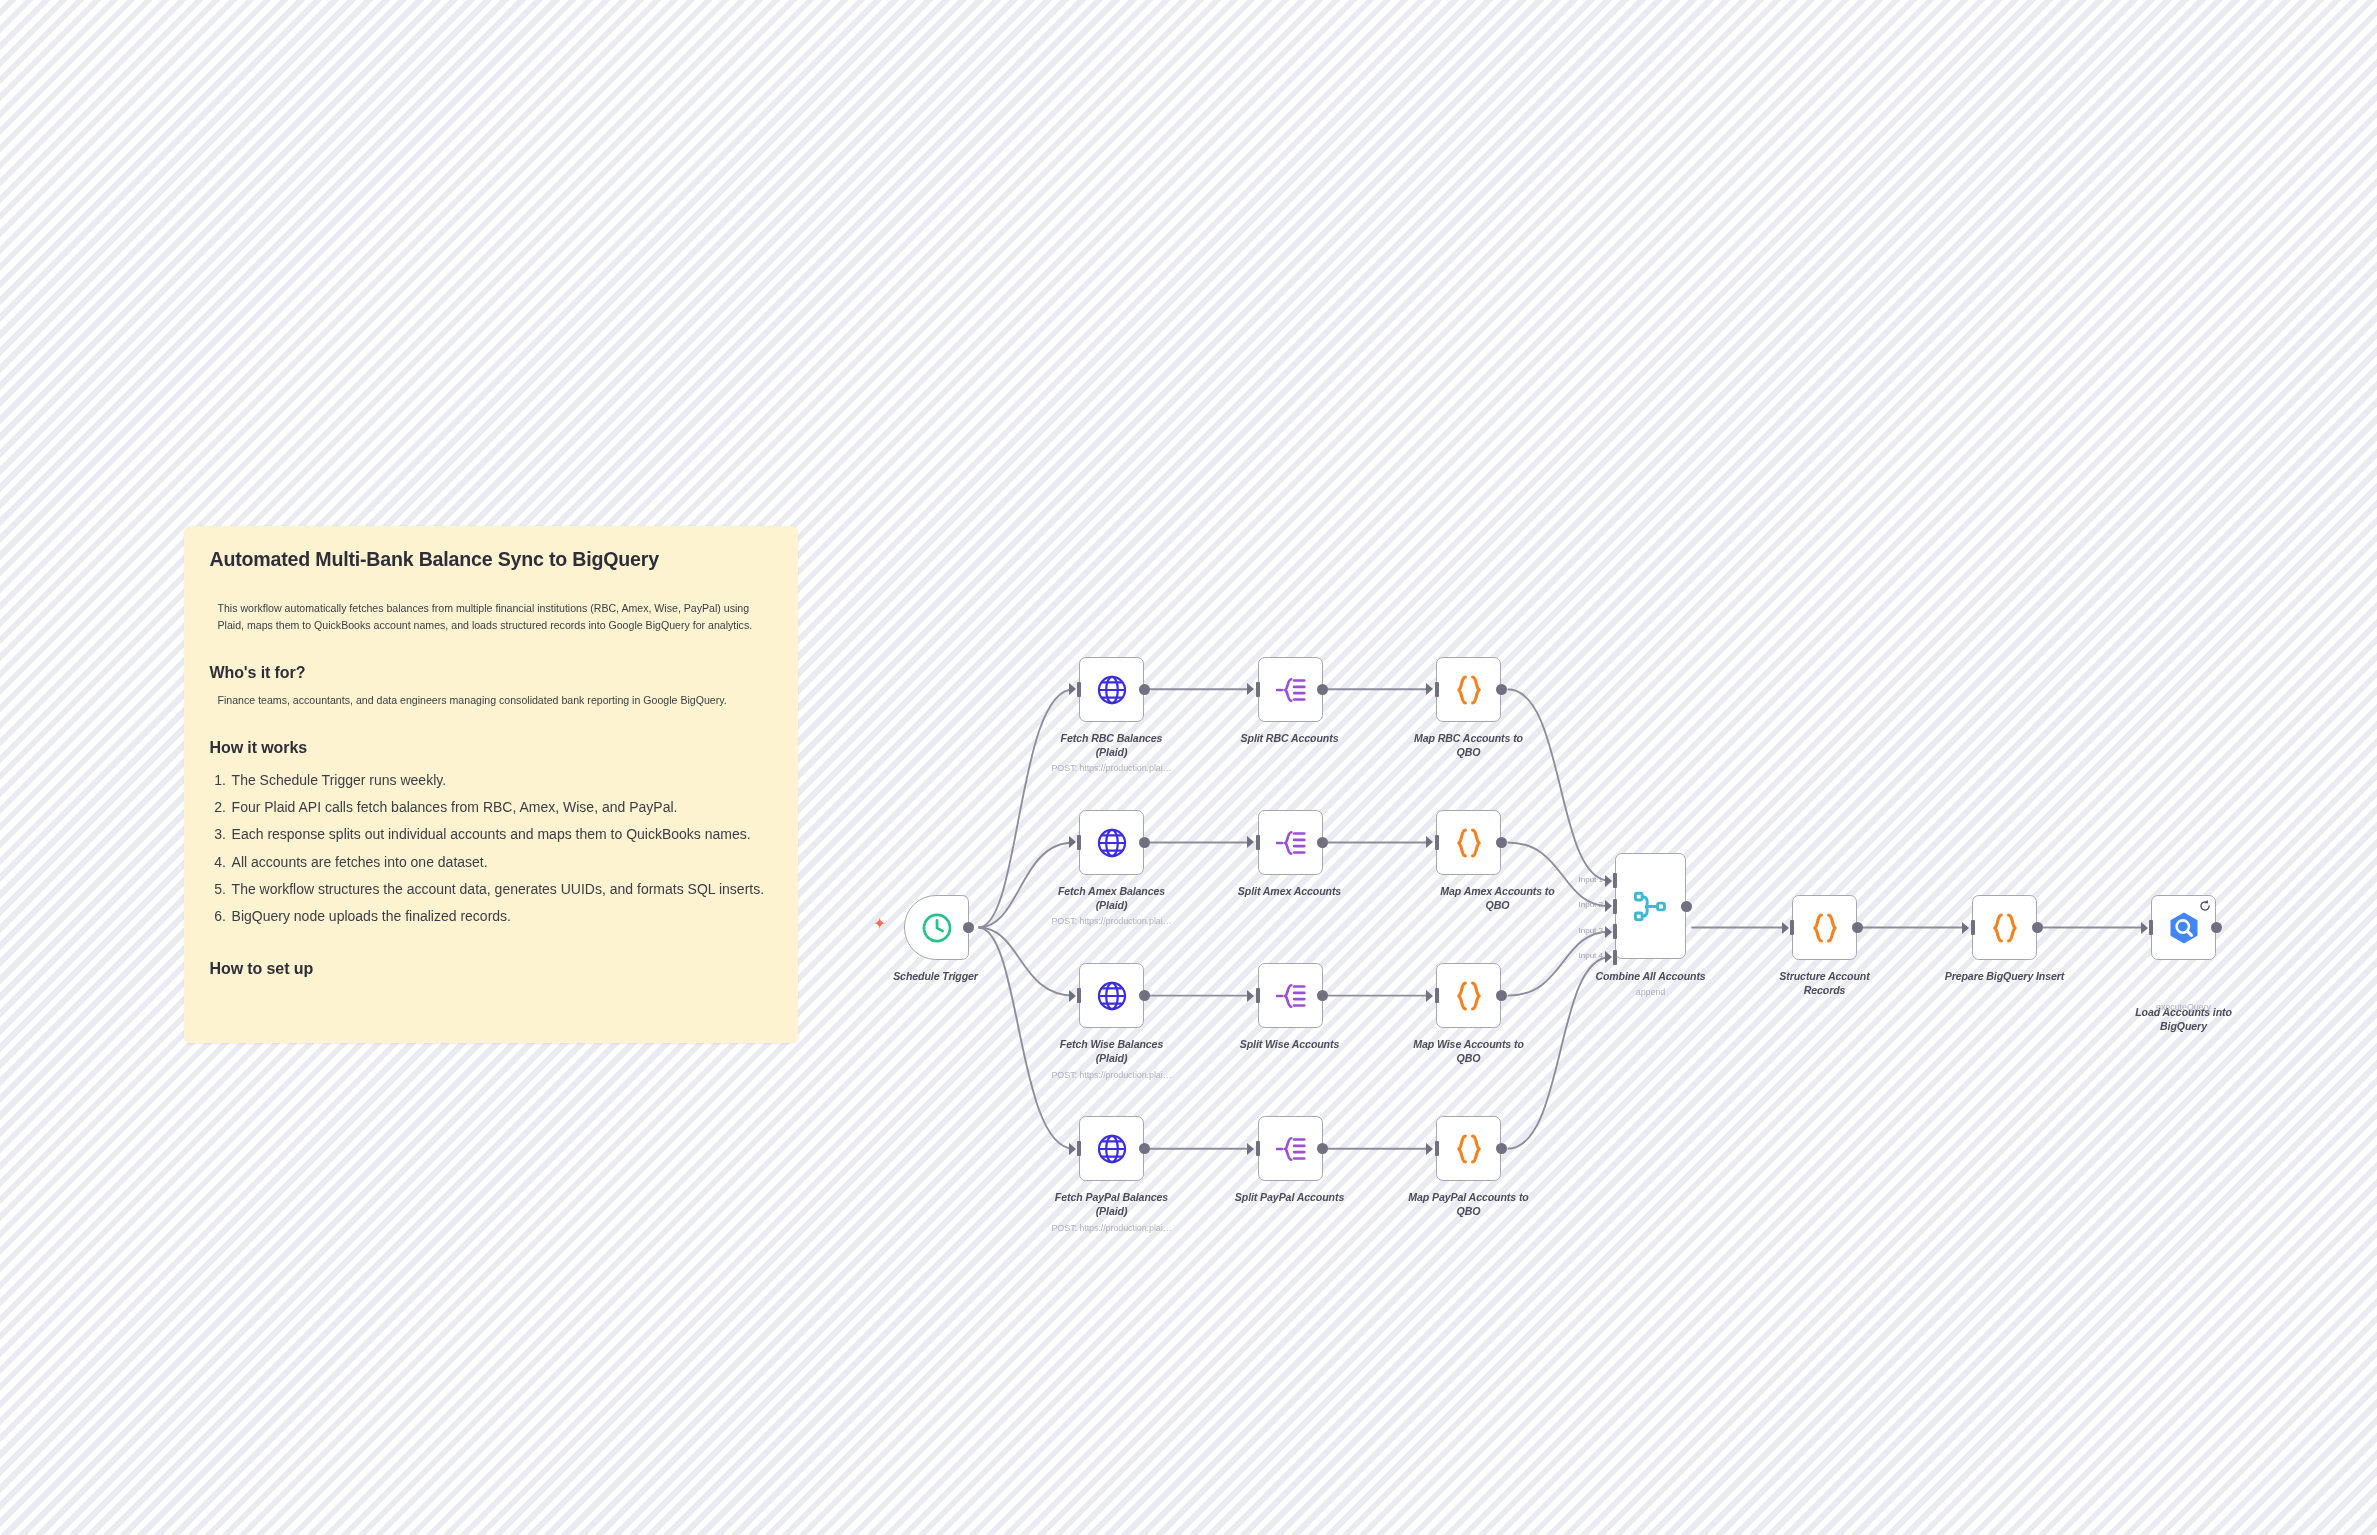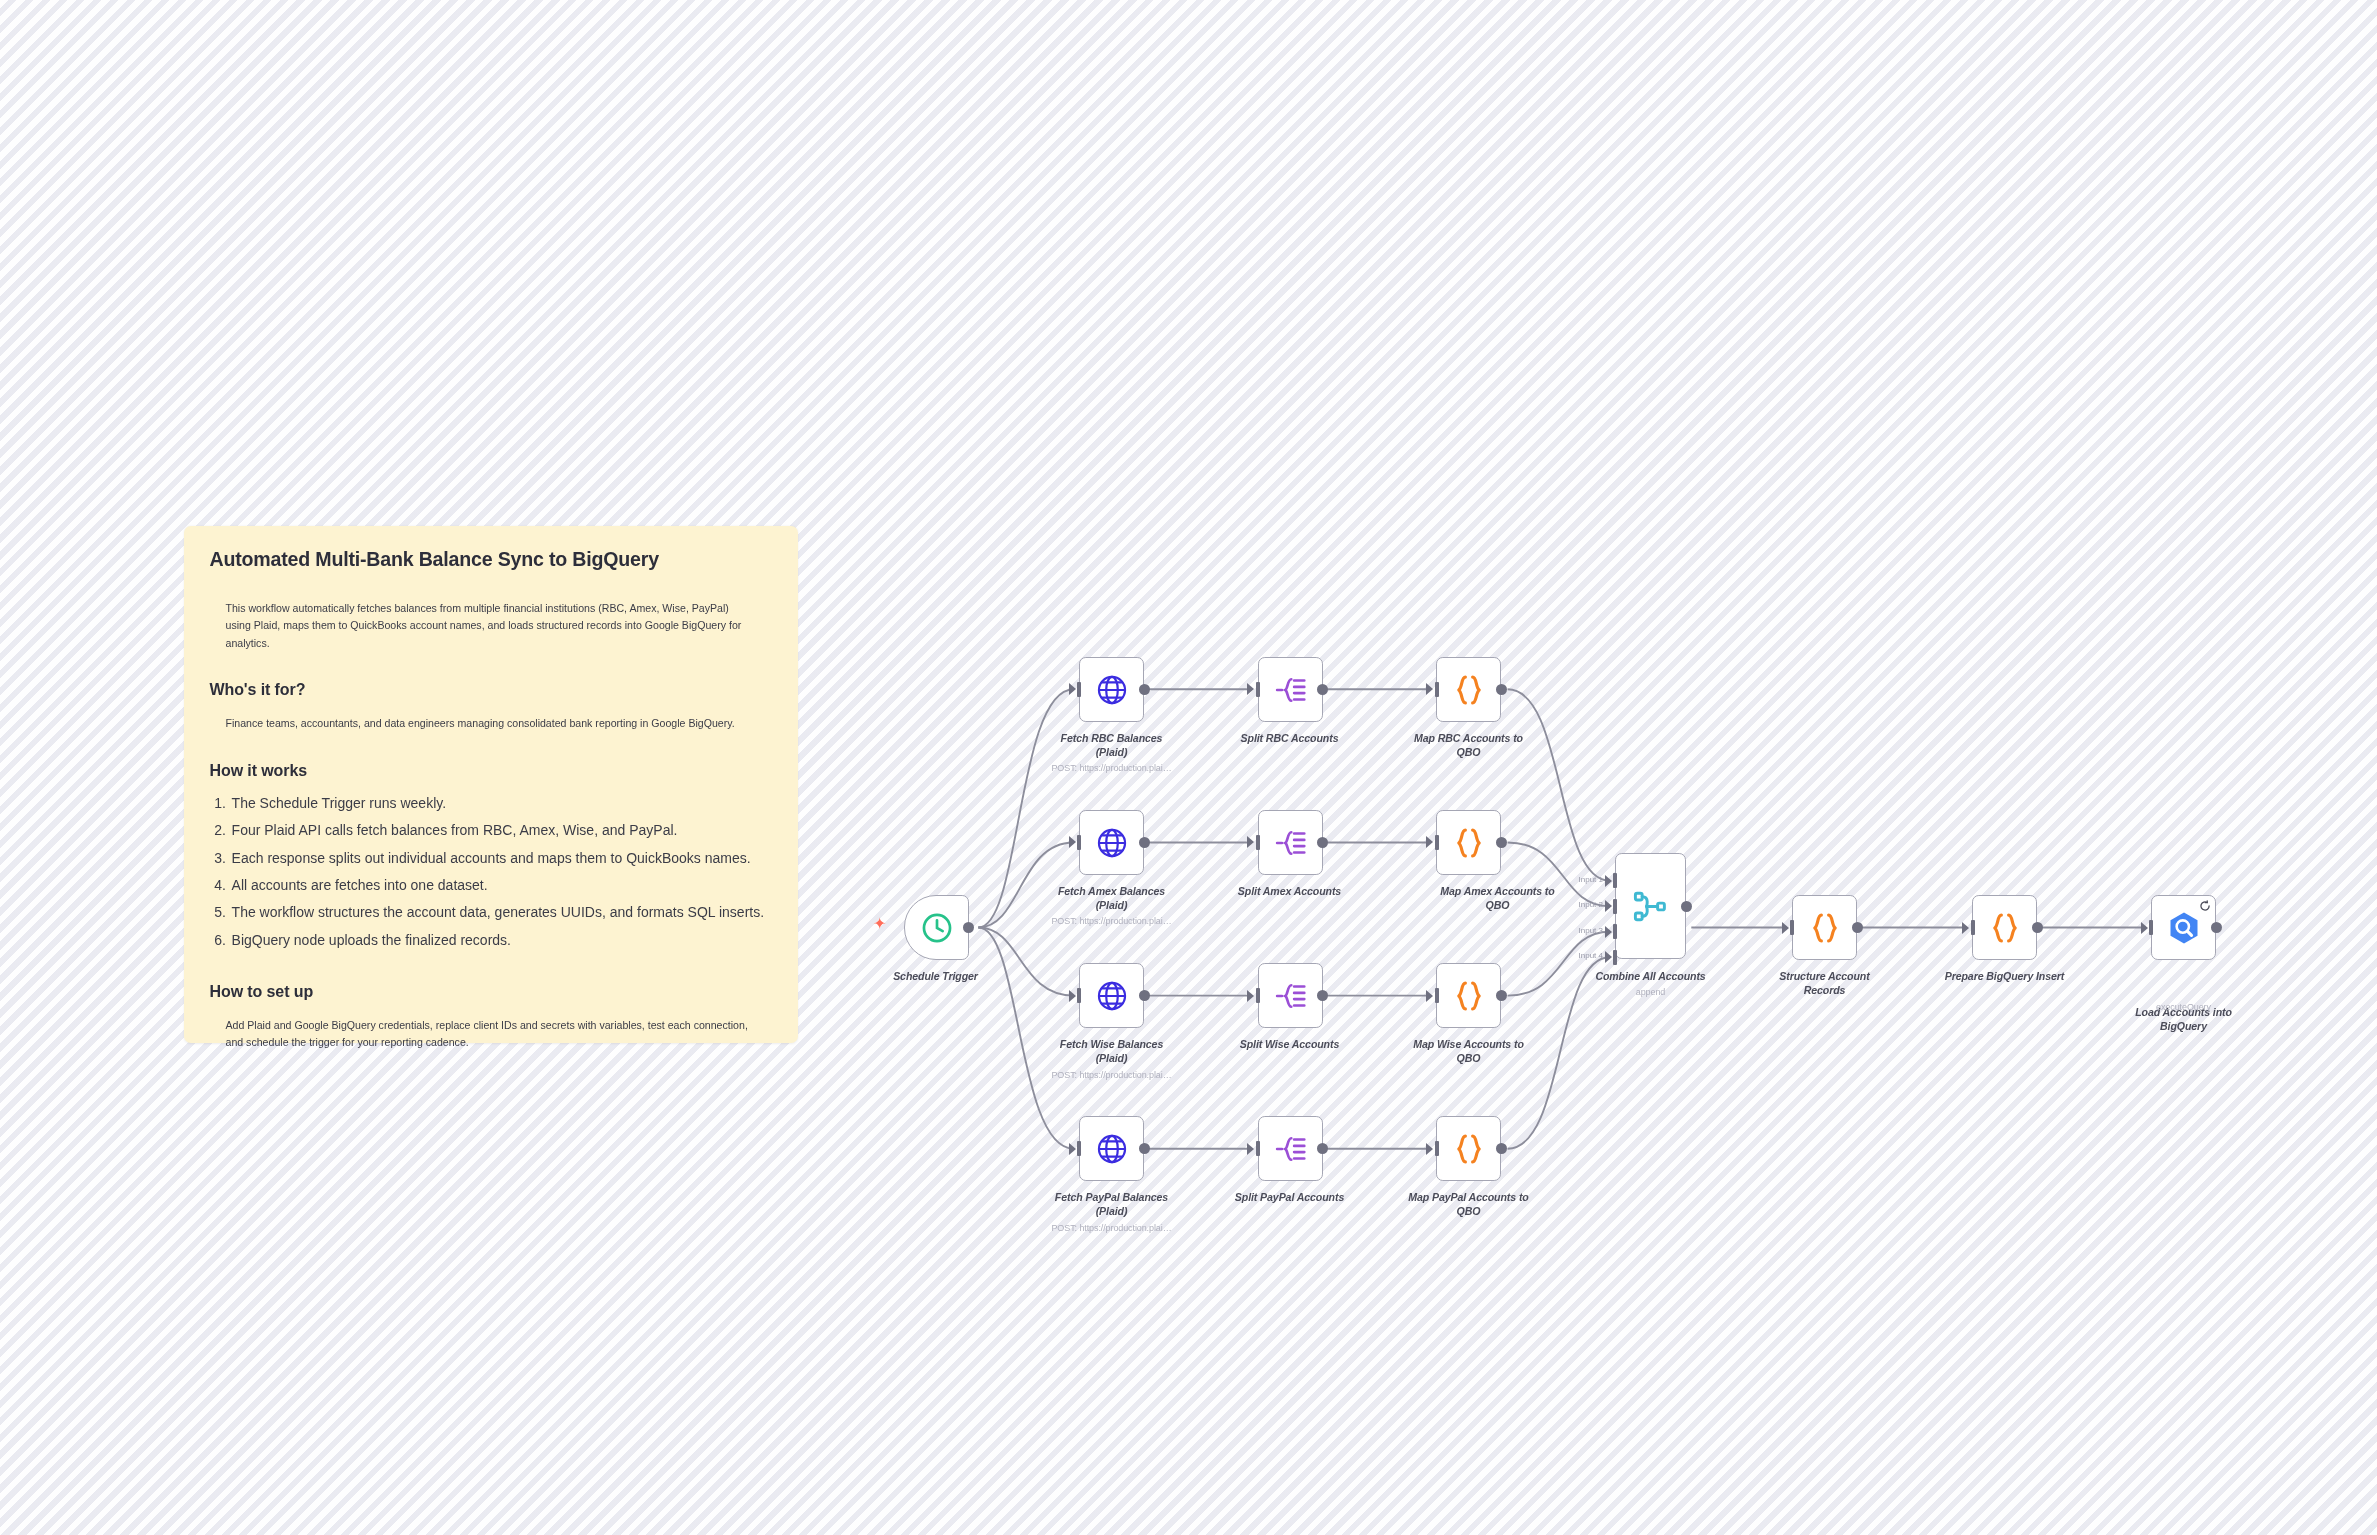--- a/index.html
+++ b/index.html
@@ -44,21 +44,21 @@
     font-size: 16px;
     font-weight: bold;
     color: #2d2e3a;
     margin: 29px 0 10.2px 0;
     letter-spacing: -0.1px;
   }
   #sticky p {
     font-size: 10.6px;
     line-height: 1.65;
     color: #3b3c47;
-    margin: 16px;
+    margin: 8px;
   }
   #sticky ol {
     font-size: 14px;
     line-height: 1.95;
     color: #3b3c47;
     margin: 0;
     padding-left: 20.4px;
   }
   #sticky ol li { padding-left: 1.7px; }
 
@@ -169,21 +169,20 @@
     <h2>How it works</h2>
     <ol id="how-steps">
         <li>The Schedule Trigger runs weekly.</li>
         <li>Four Plaid API calls fetch balances from RBC, Amex, Wise, and PayPal.</li>
         <li>Each response splits out individual accounts and maps them to QuickBooks names.</li>
         <li>All accounts are fetches into one dataset.</li>
         <li>The workflow structures the account data, generates UUIDs, and formats SQL inserts.</li>
         <li>BigQuery node uploads the finalized records.</li>
       </ol>
     <h2>How to set up</h2>
-    <p>Add Plaid and Google BigQuery credentials, replace client IDs and secrets with variables, test each connection, and schedule the trigger for your reporting cadence.</p>
   </div>
 
   <svg id="edges" viewBox="0 0 2794 1805" xmlns="http://www.w3.org/2000/svg">
     <g fill="none" stroke="#8d8e9c" stroke-width="2.2">
 
       <path d="M 1150,1090 C 1200,1090 1195,810 1262,810"></path>
       <path d="M 1150,1090 C 1200,1090 1198,990 1262,990"></path>
       <path d="M 1150,1090 C 1200,1090 1198,1170 1262,1170"></path>
       <path d="M 1150,1090 C 1200,1090 1195,1350 1262,1350"></path>
 

